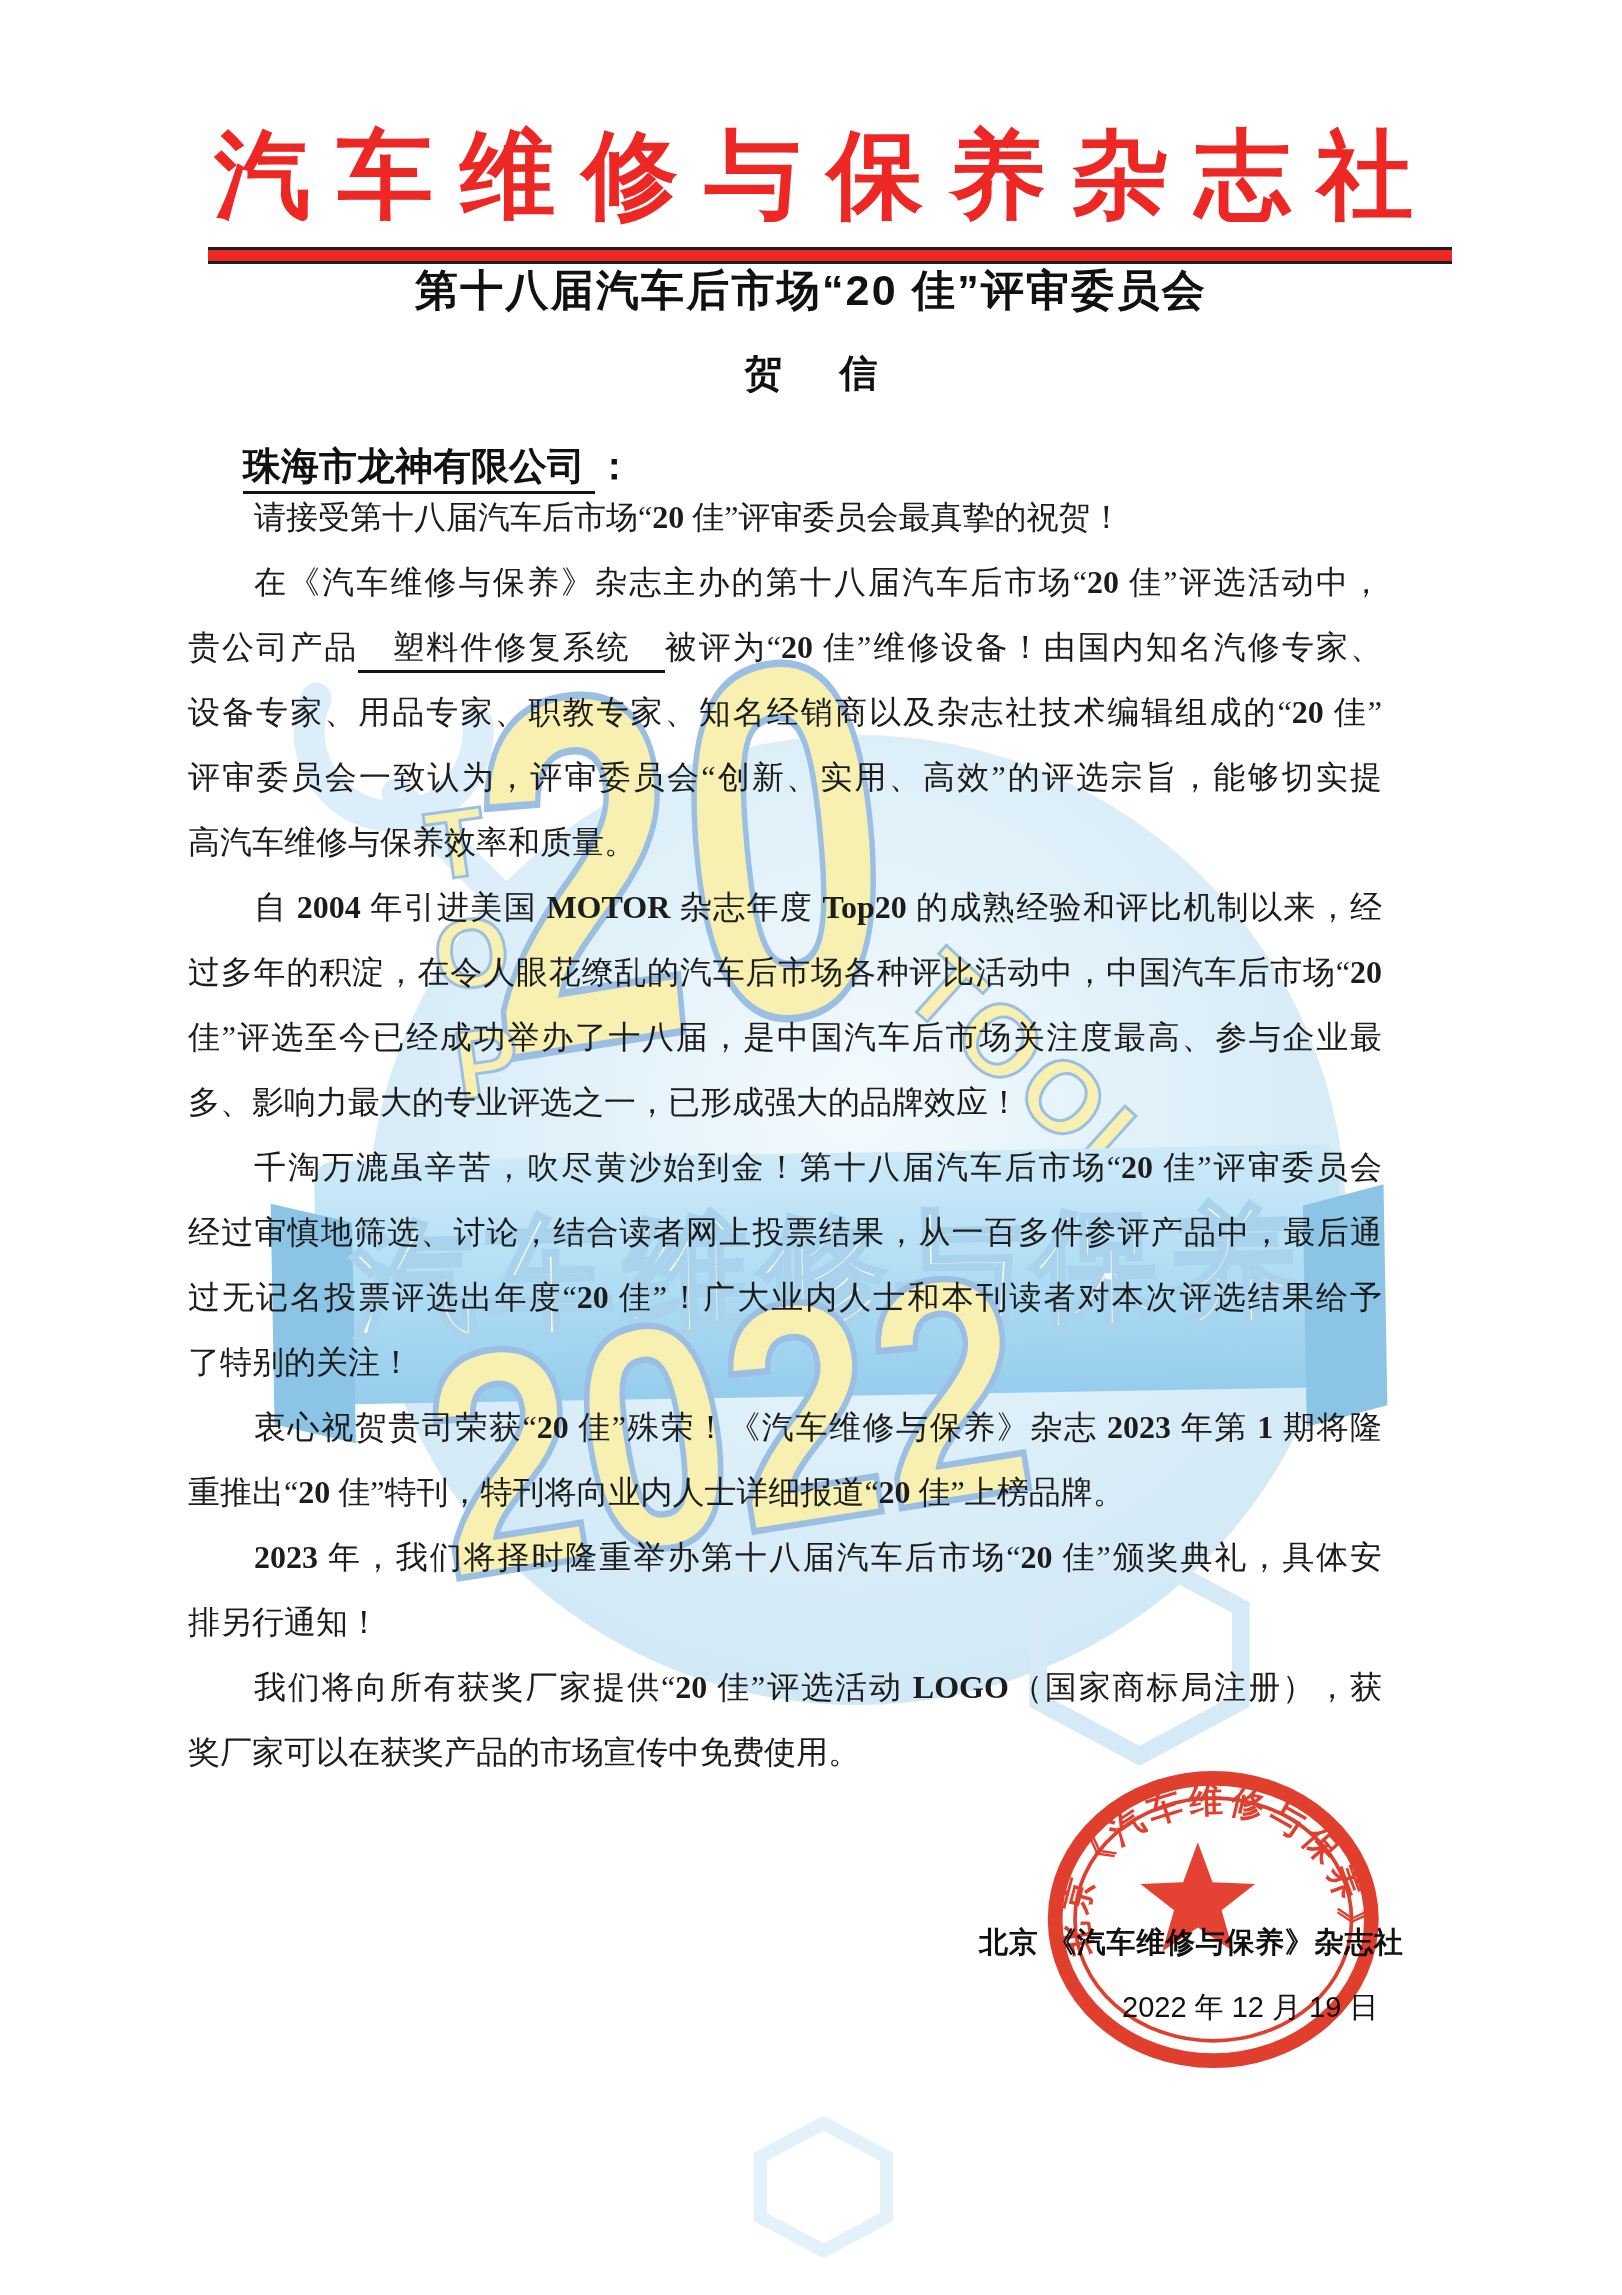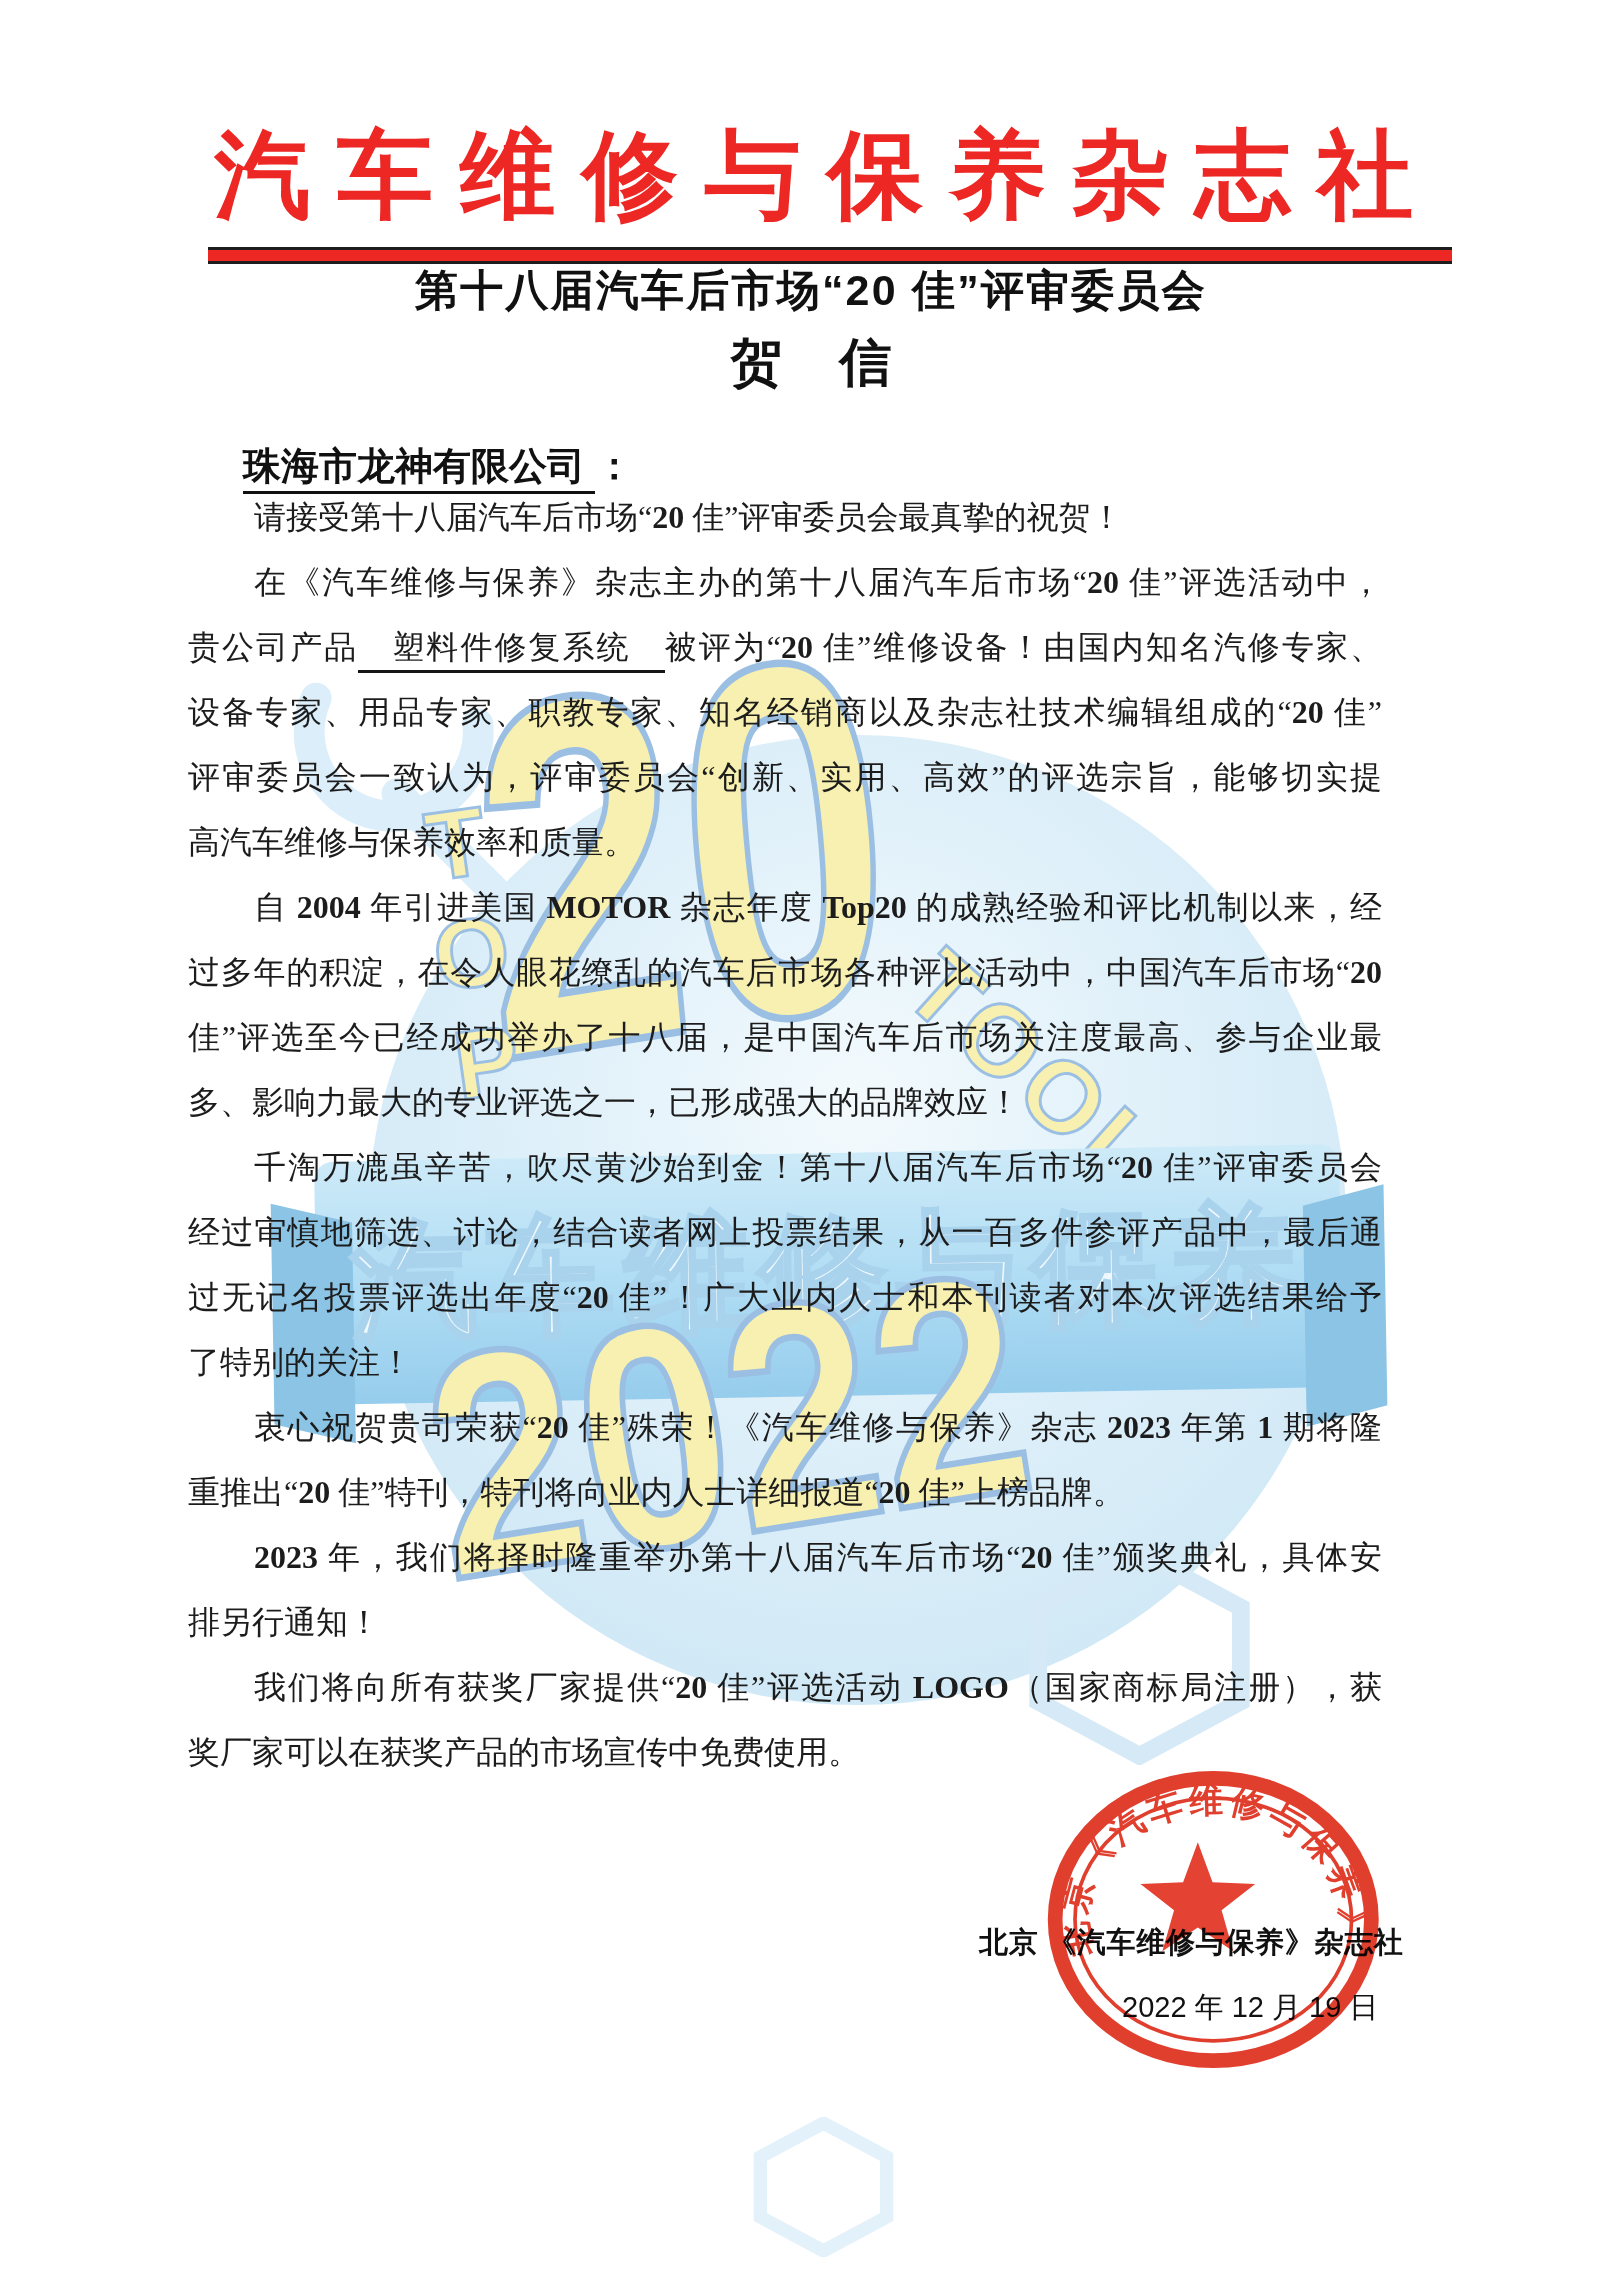--- a/index.html
+++ b/index.html
@@ -41,22 +41,22 @@
   .wm-hex1{position:absolute;left:1022px;top:1544px;}
   .wm-hex2{position:absolute;left:750px;top:2117px;}
   
   .masthead{position:absolute;top:123px;left:8px;width:100%;text-align:center;z-index:2;
     color:var(--title_red);font-size:96px;font-weight:bold;letter-spacing:26.5px;line-height:1.1;padding-left:16px;}
   .rule{position:absolute;top:247px;left:208px;width:1244px;z-index:2;}
   .rule .thin{height:2.9px;background:#1d1d1d;}
   .rule .thick{height:11px;background:var(--rule_red);}
   .subtitle{position:absolute;top:262px;left:0;width:100%;text-align:center;z-index:2;
     font-family:"Liberation Sans","DejaVu Sans",sans-serif;font-weight:bold;font-size:43px;letter-spacing:2.2px;color:#111;}
-  .letter-title{position:absolute;top:328px;left:0;width:100%;text-align:center;z-index:2;
-    font-family:"Liberation Sans","DejaVu Sans",sans-serif;font-weight:bold;font-size:52px;color:#111;}
+  .letter-title{position:absolute;top:348px;left:0;width:100%;text-align:center;z-index:2;
+    font-family:"Liberation Sans","DejaVu Sans",sans-serif;font-weight:bold;font-size:38px;color:#111;}
   .letter-title .gap{display:inline-block;width:57px;}
   
   .addressee{position:absolute;top:441px;left:243px;z-index:2;
     font-family:"Liberation Sans","DejaVu Sans",sans-serif;font-weight:bold;font-size:38px;color:#111;}
   .addressee .name{border-bottom:3.7px solid #111;padding:0 10.3px 4.4px 0;}
   .body-lines{position:absolute;top:485px;left:188px;width:1194px;z-index:2;}
   .line{height:65px;line-height:65px;font-size:32px;color:var(--body_ink);white-space:nowrap;}
   .line.jfull{white-space:normal;text-align:justify;text-align-last:justify;}
   .line.indent{text-indent:66px;font-family:Liberation Serif, serif;}
   .lat{font-weight:bold;}

